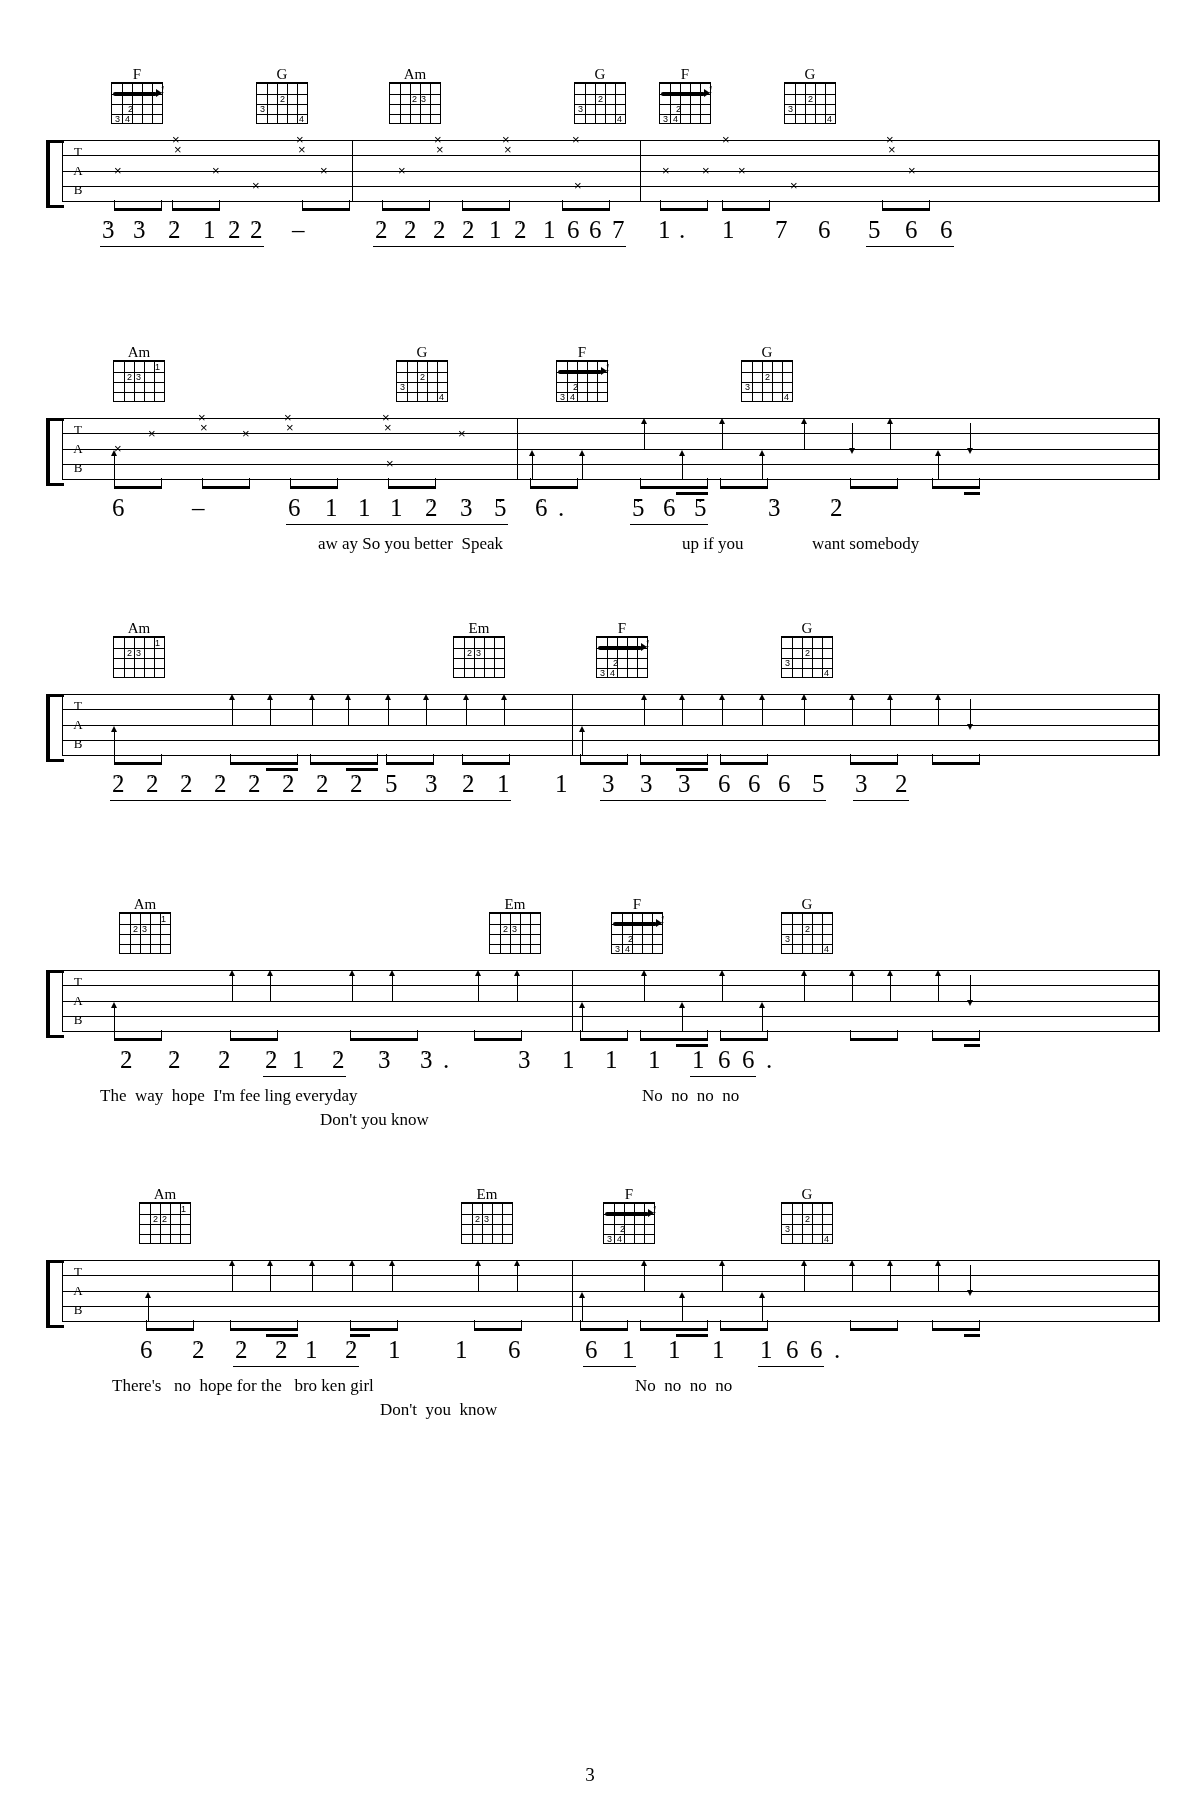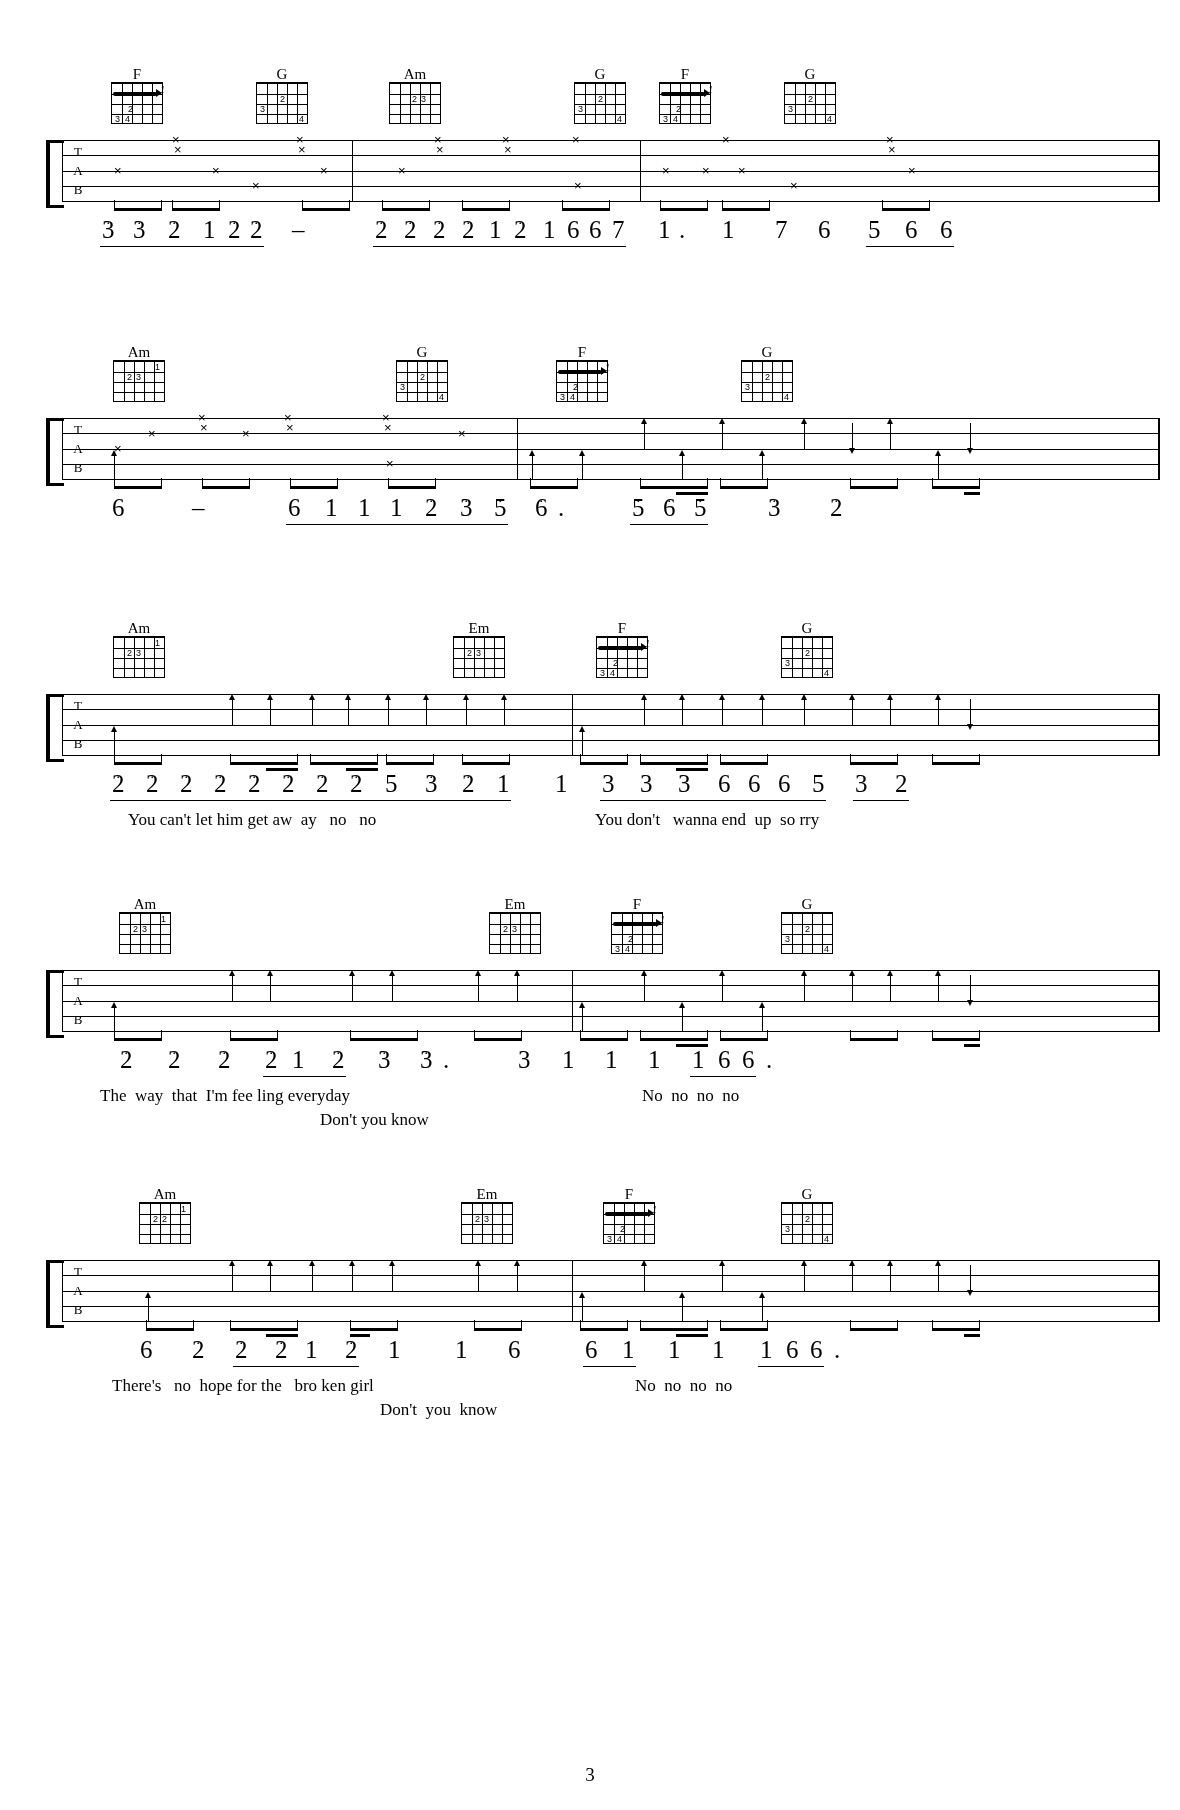--- a/index.html
+++ b/index.html
@@ -479,20 +479,25 @@
         <div class="num" style="left: 768px; top: 4px;">3<span class="dotabove">·</span></div>
         <div class="num" style="left: 830px; top: 4px;">2<span class="dotabove">·</span></div>
         <div class="under" style="left: 286px; top: 34px; width: 53px;"></div>
         <div class="under" style="left: 323px; top: 34px; width: 49px;"></div>
         <div class="under" style="left: 356px; top: 34px; width: 48px;"></div>
         <div class="under" style="left: 388px; top: 34px; width: 51px;"></div>
         <div class="under" style="left: 423px; top: 34px; width: 51px;"></div>
         <div class="under" style="left: 458px; top: 34px; width: 50px;"></div>
         <div class="under" style="left: 630px; top: 34px; width: 47px;"></div>
         <div class="under" style="left: 661px; top: 34px; width: 47px;"></div>
+      </div>
+    <div style="position:relative;height:26px" id="lyr-2">
+        <div class="lyric" style="left: 318px; top: 0px;">aw ay So you better  Speak</div>
+        <div class="lyric" style="left: 682px; top: 0px;">up if you</div>
+        <div class="lyric" style="left: 812px; top: 0px;">want somebody</div>
       </div>
   </div>
 
   <div class="system" style="position:absolute;left:0;top:620px;width:1180px;">
     <div class="chord-row">
       <div class="chord" style="left:110px;">
         <div class="cname">Am</div>
         <div class="grid">
           <div class="v" style="left:10px"></div>
             <div class="v" style="left:20px"></div>
@@ -681,24 +686,20 @@
         <div class="under" style="left: 423px; top: 34px; width: 53px;"></div>
         <div class="under" style="left: 460px; top: 34px; width: 51px;"></div>
         <div class="under" style="left: 600px; top: 34px; width: 54px;"></div>
         <div class="under" style="left: 638px; top: 34px; width: 54px;"></div>
         <div class="under" style="left: 676px; top: 34px; width: 56px;"></div>
         <div class="under" style="left: 716px; top: 34px; width: 46px;"></div>
         <div class="under" style="left: 746px; top: 34px; width: 46px;"></div>
         <div class="under" style="left: 776px; top: 34px; width: 50px;"></div>
         <div class="under" style="left: 853px; top: 34px; width: 56px;"></div>
       </div>
-    <div style="position:relative;height:26px" id="lyr-3">
-        <div class="lyric" style="left: 128px; top: 0px;">You can't let him get aw  ay   no   no</div>
-        <div class="lyric" style="left: 595px; top: 0px;">You don't   wanna end  up  so rry</div>
-      </div>
   </div>
 
   <div class="system" style="position:absolute;left:0;top:896px;width:1180px;">
     <div class="chord-row">
       <div class="chord" style="left:116px;">
         <div class="cname">Am</div>
         <div class="grid">
           <div class="v" style="left:10px"></div>
             <div class="v" style="left:20px"></div>
           <div class="v" style="left:30px"></div>
@@ -860,21 +861,21 @@
         <div class="num" style="left: 692px; top: 4px;">1<span class="dotabove">·</span></div>
         <div class="num" style="left: 718px; top: 4px;">6</div>
         <div class="num" style="left: 742px; top: 4px;">6</div>
         <div class="num" style="left: 766px; top: 4px;">.</div>
         <div class="under" style="left: 263px; top: 34px; width: 43px;"></div>
         <div class="under" style="left: 290px; top: 34px; width: 56px;"></div>
         <div class="under" style="left: 690px; top: 34px; width: 42px;"></div>
         <div class="under" style="left: 716px; top: 34px; width: 40px;"></div>
       </div>
     <div style="position:relative;height:52px" id="lyr-4">
-        <div class="lyric" style="left: 100px; top: 0px;">The  way  that  I'm fee ling everyday</div>
+        <div class="lyric" style="left: 100px; top: 0px;">The  way  hope  I'm fee ling everyday</div>
         <div class="lyric" style="left: 320px; top: 24px;">Don't you know</div>
         <div class="lyric" style="left: 642px; top: 0px;">No  no  no  no</div>
       </div>
   </div>
 
   <div class="system" style="position:absolute;left:0;top:1186px;width:1180px;">
     <div class="chord-row">
       <div class="chord" style="left:136px;">
         <div class="cname">Am</div>
         <div class="grid">

